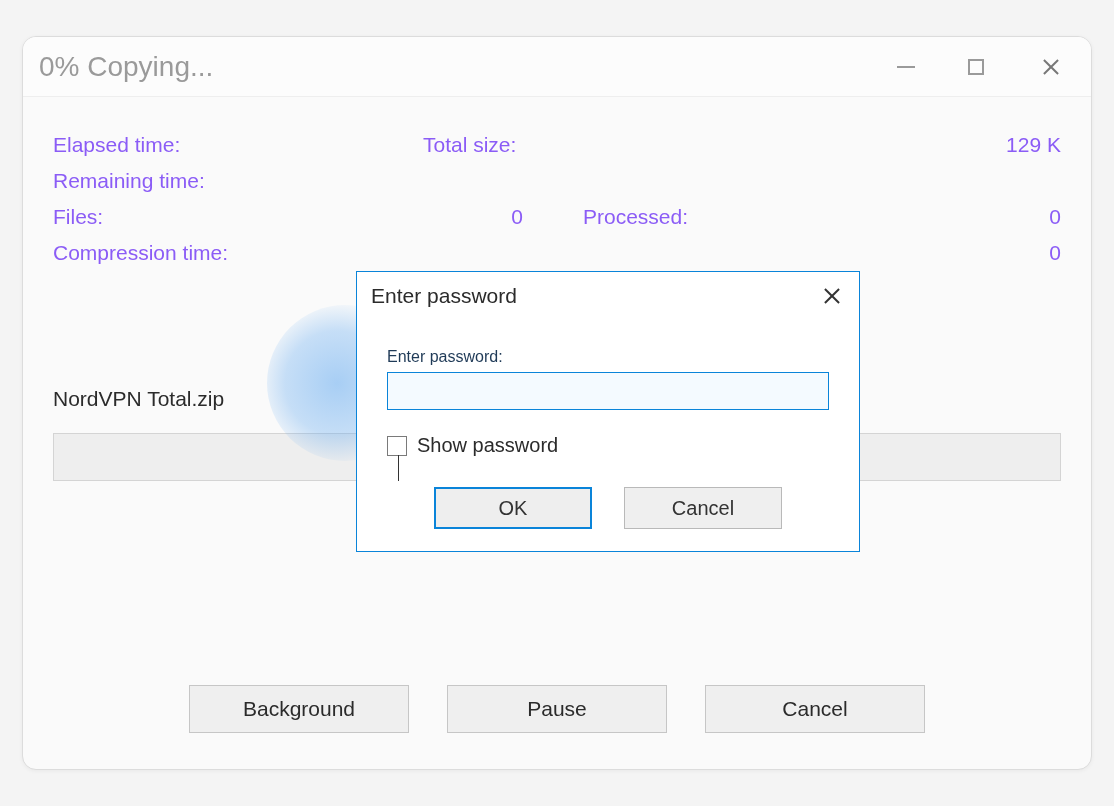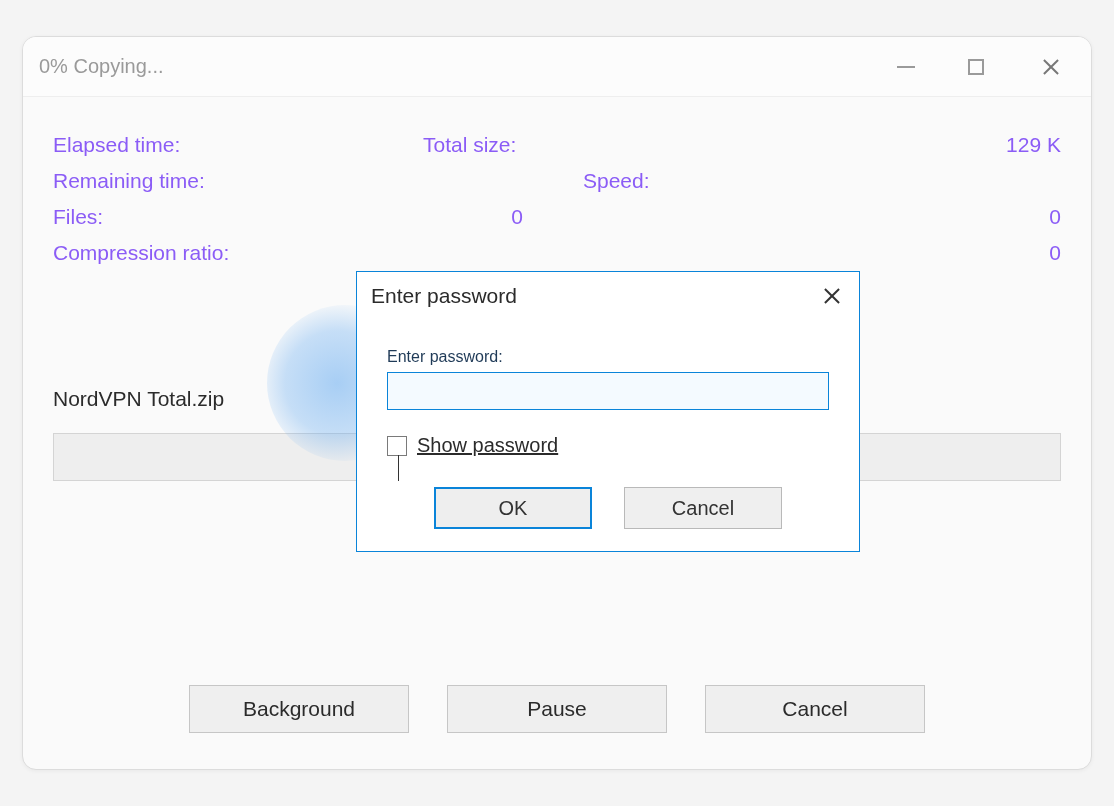--- a/index.html
+++ b/index.html
@@ -23,21 +23,21 @@
   
   .titlebar {
     height: 60px;
     background: #fcfcfc;
     border-bottom: 1px solid #eee;
     display: flex;
     align-items: center;
     padding-left: 16px;
   }
   .titlebar .title-text {
-    font-size: 20px;
+    font-size: 28px;
     color: #9a9a9a;
     font-weight: 400;
   }
   .winctl {
     position: absolute;
     right: 0; top: 0;
     height: 60px;
     display: flex;
     align-items: center;
   }
@@ -185,21 +185,20 @@
     background: #333;
     animation: blink 1s step-end infinite;
   }
   @keyframes blink { 50% { opacity: 0; } }
 
   .show-pw {
     display: flex; align-items: center;
     margin-top: 24px;
     font-size: 20px;
     color: #2b2b2b;
-    text-decoration: underline;
   }
   .chk {
     width: 20px; height: 20px;
     border: 1px solid #7a7a7a;
     margin-right: 10px;
     background: #fff;
   }
 
   .modal-btn-row {
     display: flex;
@@ -242,30 +241,30 @@
 
   <div class="stats">
     <div class="stats-row">
       <div class="col-left-label">Elapsed time:</div>
       <div class="col-right-label">Total size:</div>
       <div class="col-right-value">129 K</div>
     </div>
     <div class="stats-row">
       <div class="col-left-label">Remaining time:</div>
       <div class="col-left-value"></div>
-      <div class="col-right-label">Speed:</div>
       <div class="col-right-value"></div>
     </div>
     <div class="stats-row">
       <div class="col-left-label">Files:</div>
       <div class="col-left-value">0</div>
+      <div class="col-right-label">Processed:</div>
       <div class="col-right-value">0</div>
     </div>
     <div class="stats-row">
-      <div class="col-left-label">Compression ratio:</div>
+      <div class="col-left-label">Compression time:</div>
       <div class="col-left-value"></div>
       <div class="col-right-label"></div>
       <div class="col-right-value">0</div>
     </div>
   </div>
 
   <div class="filename">NordVPN Total.zip</div>
 
   <div class="progress">
     <div class="fill" style="width: 0%;"></div>

